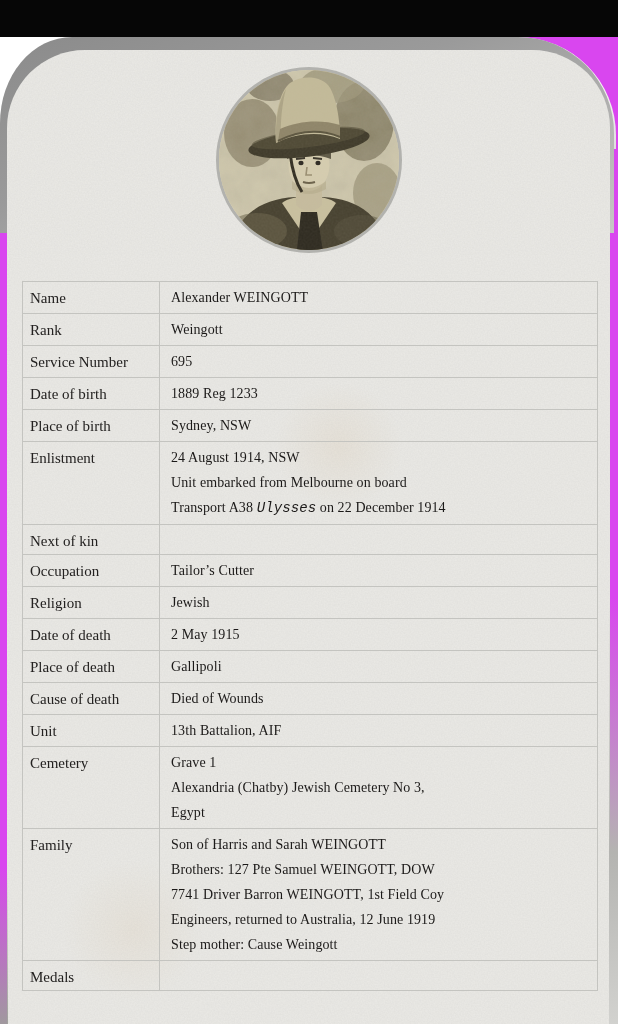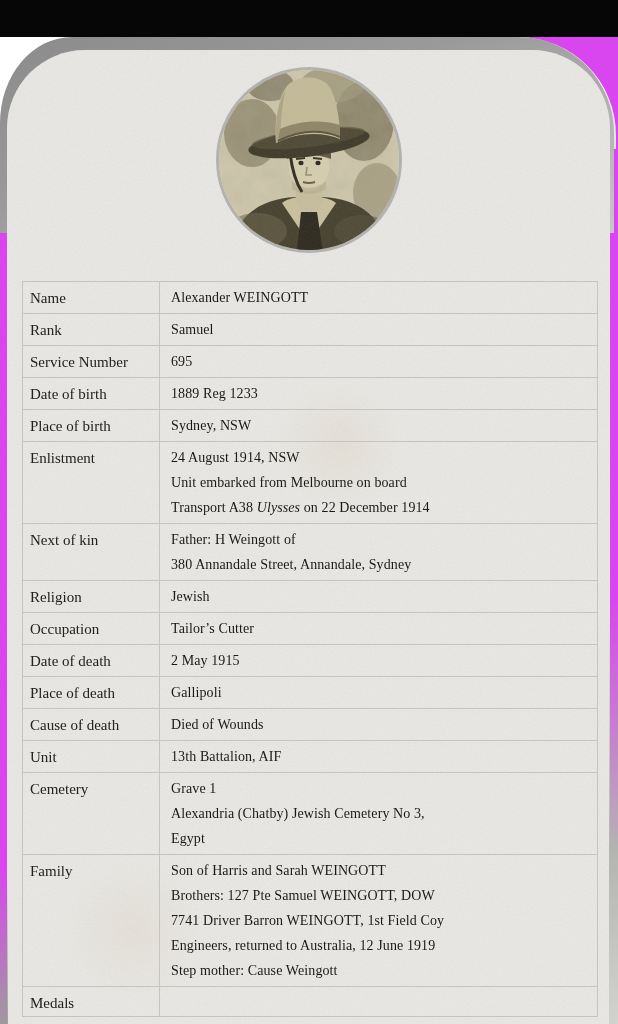--- a/index.html
+++ b/index.html
@@ -37,21 +37,21 @@
   
   .portrait{position:absolute;top:13px;left:50%;transform:translateX(-50%);}
   
   .detail-table{position:absolute;left:15px;right:12px;top:231px;
     border:1px solid #c4c4c0;border-bottom:none;color:#1b1918;}
   .row{display:flex;border-bottom:1px solid #c4c4c0;}
   .cell-label{flex:0 0 137px;width:137px;border-right:1px solid #c4c4c0;
     font-size:15px;line-height:20px;color:#232120;padding:6px 4px 3px 7px;box-sizing:border-box;}
   .cell-value{flex:1;font-size:14px;line-height:25px;padding:3px 8px 3px 11px;
     letter-spacing:0.1px;}
-  .it{font-style:italic;}
+  .it{font-style:italic;font-family:Liberation Mono, monospace;}
 </style>
 </head>
 <body>
 
 <div class="page">
 
   <div class="plate-left"></div>
   <div class="plate-right"></div>
 
   <div class="ring"></div>
@@ -131,21 +131,21 @@
     <div class="detail-table">
         <div class="row">
           <div class="cell-label">Name</div>
           <div class="cell-value">
             <div class="vline"><span>Alexander WEINGOTT</span></div>
           </div>
         </div>
         <div class="row">
           <div class="cell-label">Rank</div>
           <div class="cell-value">
-            <div class="vline"><span>Samuel</span></div>
+            <div class="vline"><span>Weingott</span></div>
           </div>
         </div>
         <div class="row">
           <div class="cell-label">Service Number</div>
           <div class="cell-value">
             <div class="vline"><span>695</span></div>
           </div>
         </div>
         <div class="row">
           <div class="cell-label">Date of birth</div>
@@ -162,35 +162,31 @@
         <div class="row">
           <div class="cell-label">Enlistment</div>
           <div class="cell-value">
             <div class="vline"><span>24 August 1914, NSW</span></div>
             <div class="vline"><span>Unit embarked from Melbourne on board</span></div>
             <div class="vline"><span>Transport A38 </span><span class="it">Ulysses</span><span> on 22 December 1914</span></div>
           </div>
         </div>
         <div class="row">
           <div class="cell-label">Next of kin</div>
-          <div class="cell-value">
-            <div class="vline"><span>Father: H Weingott of</span></div>
-            <div class="vline"><span>380 Annandale Street, Annandale, Sydney</span></div>
+        </div>
+        <div class="row">
+          <div class="cell-label">Occupation</div>
+          <div class="cell-value">
+            <div class="vline"><span>Tailor’s Cutter</span></div>
           </div>
         </div>
         <div class="row">
           <div class="cell-label">Religion</div>
           <div class="cell-value">
             <div class="vline"><span>Jewish</span></div>
-          </div>
-        </div>
-        <div class="row">
-          <div class="cell-label">Occupation</div>
-          <div class="cell-value">
-            <div class="vline"><span>Tailor’s Cutter</span></div>
           </div>
         </div>
         <div class="row">
           <div class="cell-label">Date of death</div>
           <div class="cell-value">
             <div class="vline"><span>2 May 1915</span></div>
           </div>
         </div>
         <div class="row">
           <div class="cell-label">Place of death</div>

